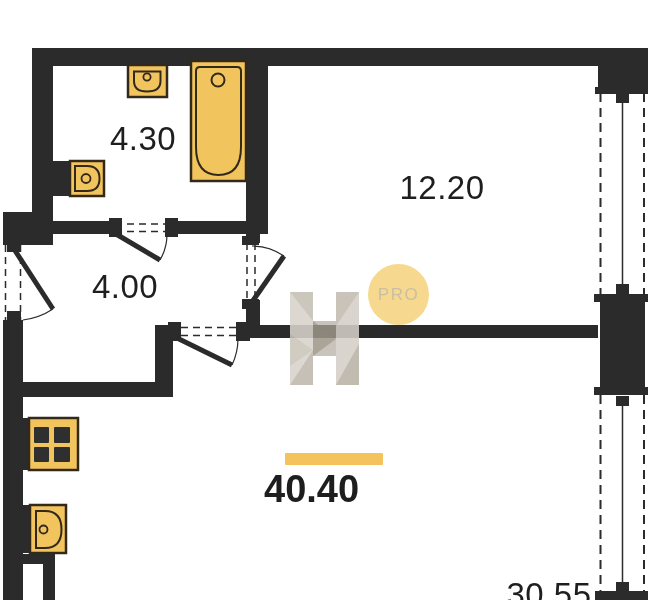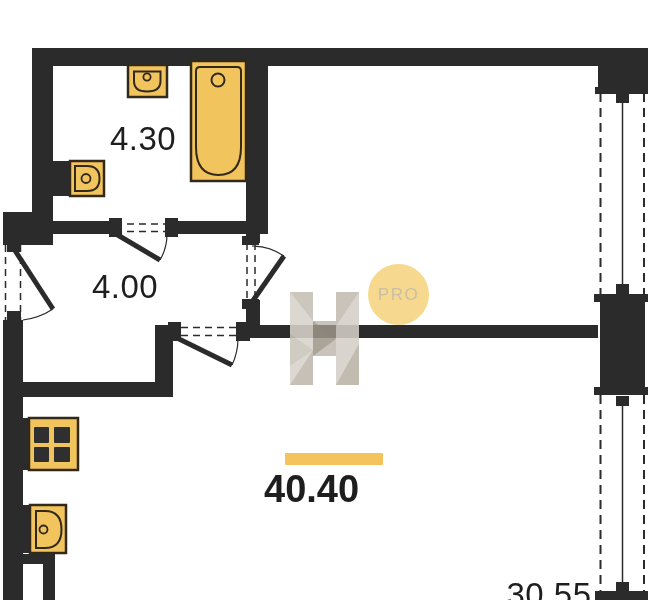--- a/index.html
+++ b/index.html
@@ -165,20 +165,21 @@
       <polygon points="359,300 336,341 359,341" fill="#b9b2a6"></polygon>
       <rect x="313" y="277" width="23" height="35" fill="#b3ac9f" opacity="0.8"></rect>
       <polygon points="313,277 336,295 313,312" fill="#9a9386" opacity="0.9"></polygon>
     </g>
   </svg>
 
   <div class="room-label label-bathroom">4.30</div>
 
   <div class="room-label label-hallway">4.00</div>
 
+  <div class="room-label label-bedroom">12.20</div>
 
   <div class="room-label label-living">30.55</div>
 
   <div class="accent-bar"></div>
 
   <div class="total-label">40.40</div>
 
   <div class="pro-badge">
     <span>PRO</span>
   </div>

